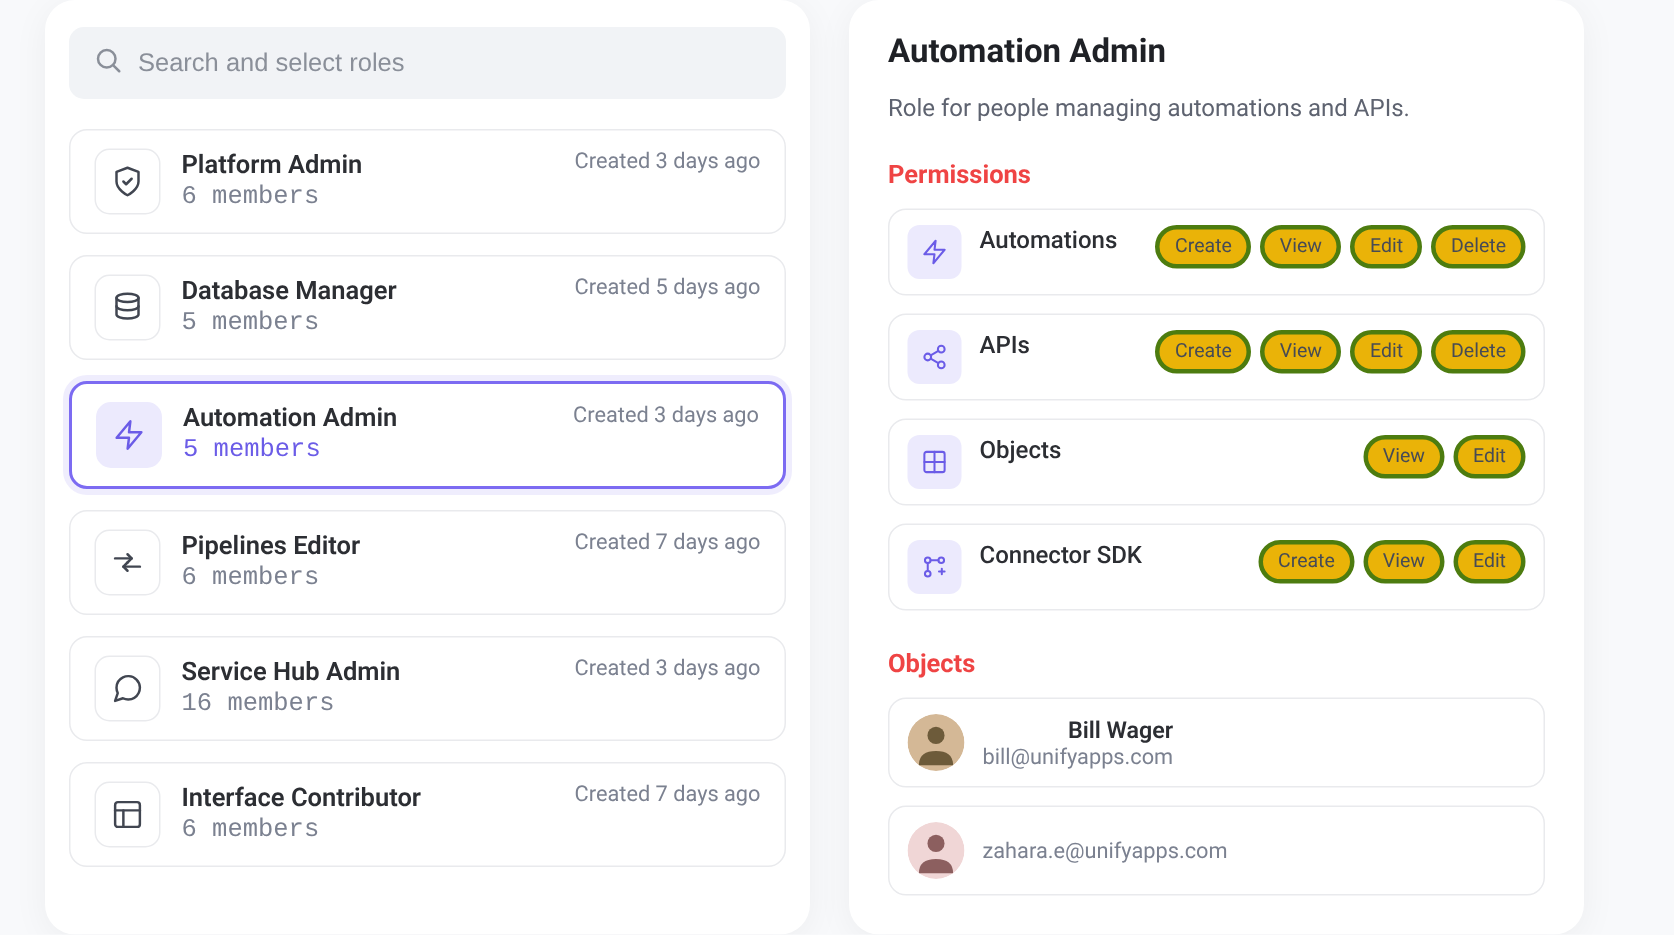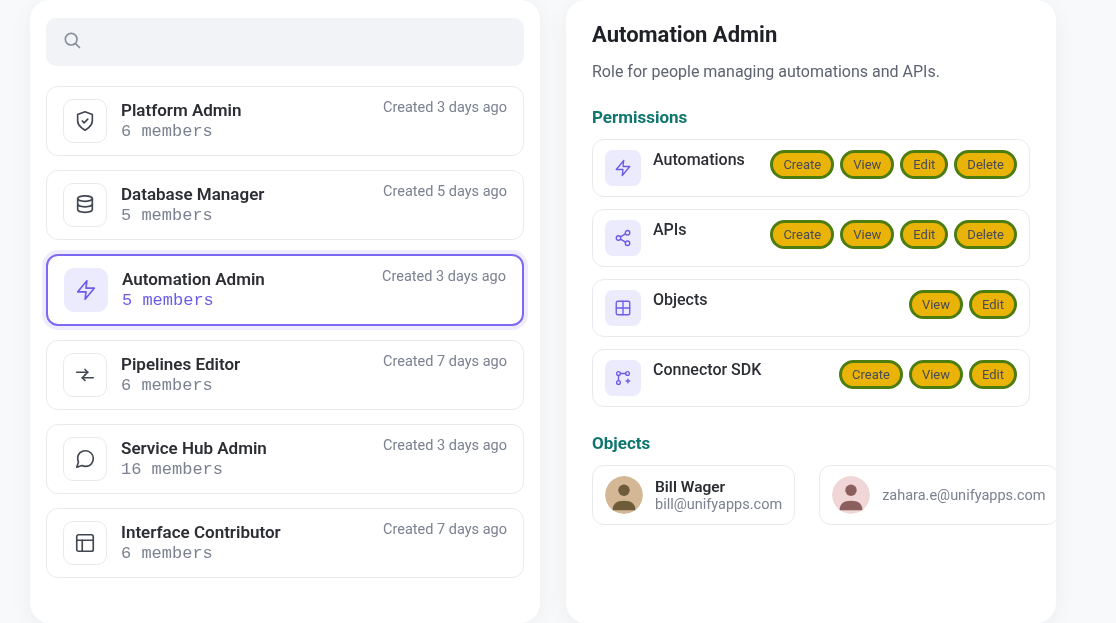--- a/index.html
+++ b/index.html
@@ -122,21 +122,21 @@
     color: #1f2126;
   }
   .detail-desc {
     font-size: 16px;
     color: #5e6370;
     margin-top: 15px;
   }
   .section-title {
     font-size: 17px;
     font-weight: 700;
-    color: #0f766e;
+    color: #ef4444;
     margin-top: 26px;
     margin-bottom: 12px;
   }
   .perm-list {
     display: flex;
     flex-direction: column;
     gap: 12px;
   }
   .perm-item {
     border: 1px solid #e9eaed;
@@ -172,22 +172,23 @@
   .pill {
     font-size: 13px;
     color: #474b55;
     border: 3px solid #4d7c0f;
     border-radius: 999px;
     padding: 4px 10px;
     background: #eab308;
   }
   .member-list {
     display: flex;
-    flex-direction: row;
-    gap: 24px;
+    flex-direction: column;
+    gap: 12px;
+    text-align: right;
   }
   .member-item {
     border: 1px solid #e9eaed;
     border-radius: 12px;
     padding: 10px 12px;
     display: flex;
     align-items: center;
     gap: 12px;
   }
   .avatar {
@@ -210,20 +211,21 @@
 <body>
 
 <div class="panel left-panel">
   <div class="search-box">
     <span>
       <svg width="20" height="20" viewBox="0 0 24 24" fill="none" stroke="#8a8f99" stroke-width="2" stroke-linecap="round" stroke-linejoin="round">
           <circle cx="11" cy="11" r="7"></circle>
           <line x1="21" y1="21" x2="16.65" y2="16.65"></line>
         </svg>
     </span>
+    <input type="text" placeholder="Search and select roles" style="">
   </div>
 
   <div class="role-list" id="role-list">
       <div class="role-item">
     <div class="role-icon-box">
           <svg width="22" height="22" viewBox="0 0 24 24" fill="none" stroke-width="1.8" stroke-linecap="round" stroke-linejoin="round">
             <path d="M12 22s8-4 8-10V5l-8-3-8 3v7c0 6 8 10 8 10z"></path>
             <polyline points="9 12 11 14 15 10"></polyline>
           </svg>
         </div>

